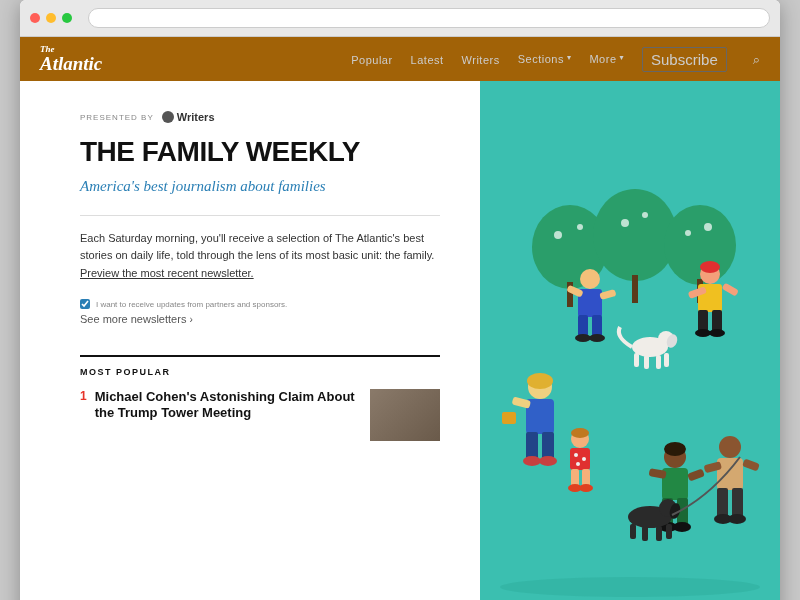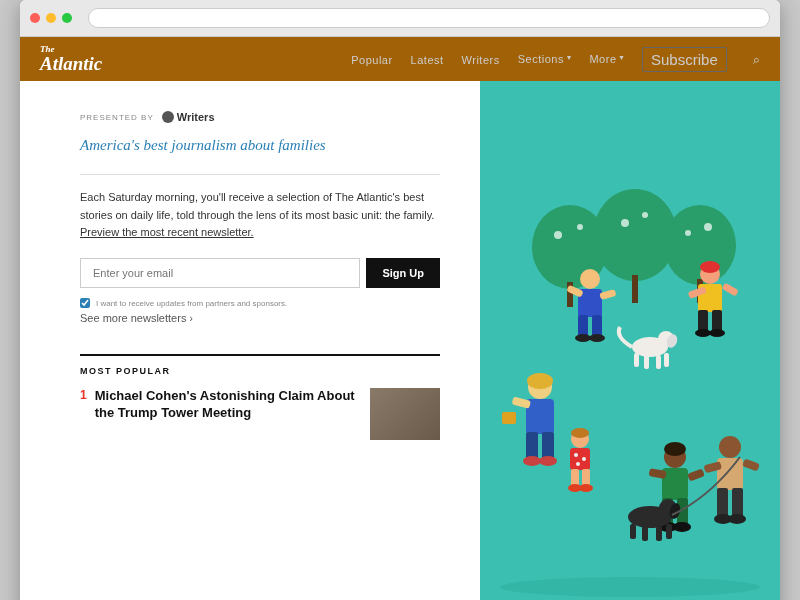--- a/index.html
+++ b/index.html
@@ -337,32 +337,29 @@
 
     <div class="left-panel">
       <div class="presented-by">
         <span class="presented-by-text">PRESENTED BY</span>
         <div class="fidelity-logo">
           <span class="fidelity-circle"></span>
           <span class="fidelity-text">Writers</span>
         </div>
       </div>
 
+      <h1 class="newsletter-title">THE FAMILY WEEKLY</h1>
       <p class="newsletter-subtitle">America's best journalism about families</p>
       <hr class="divider">
 
       <p class="newsletter-desc">
         <span>Each Saturday morning, you'll receive a selection of The Atlantic's best stories on daily life, told through the lens of its most basic unit: the family.</span>
         <a href="#">Preview the most recent newsletter.</a>
       </p>
 
-      <div class="email-form">
-        <input class="email-input" type="email" placeholder="Enter your email" style="">
-        <button class="signup-btn">Sign Up</button>
-      </div>
 
       <div class="checkbox-row">
         <input type="checkbox" class="checkbox-input" checked="" style="">
         <label class="checkbox-label">I want to receive updates from partners and sponsors.</label>
       </div>
 
       <a href="#" class="more-newsletters">
         <span>See more newsletters</span>
         <span class="arrow"> ›</span>
       </a>

